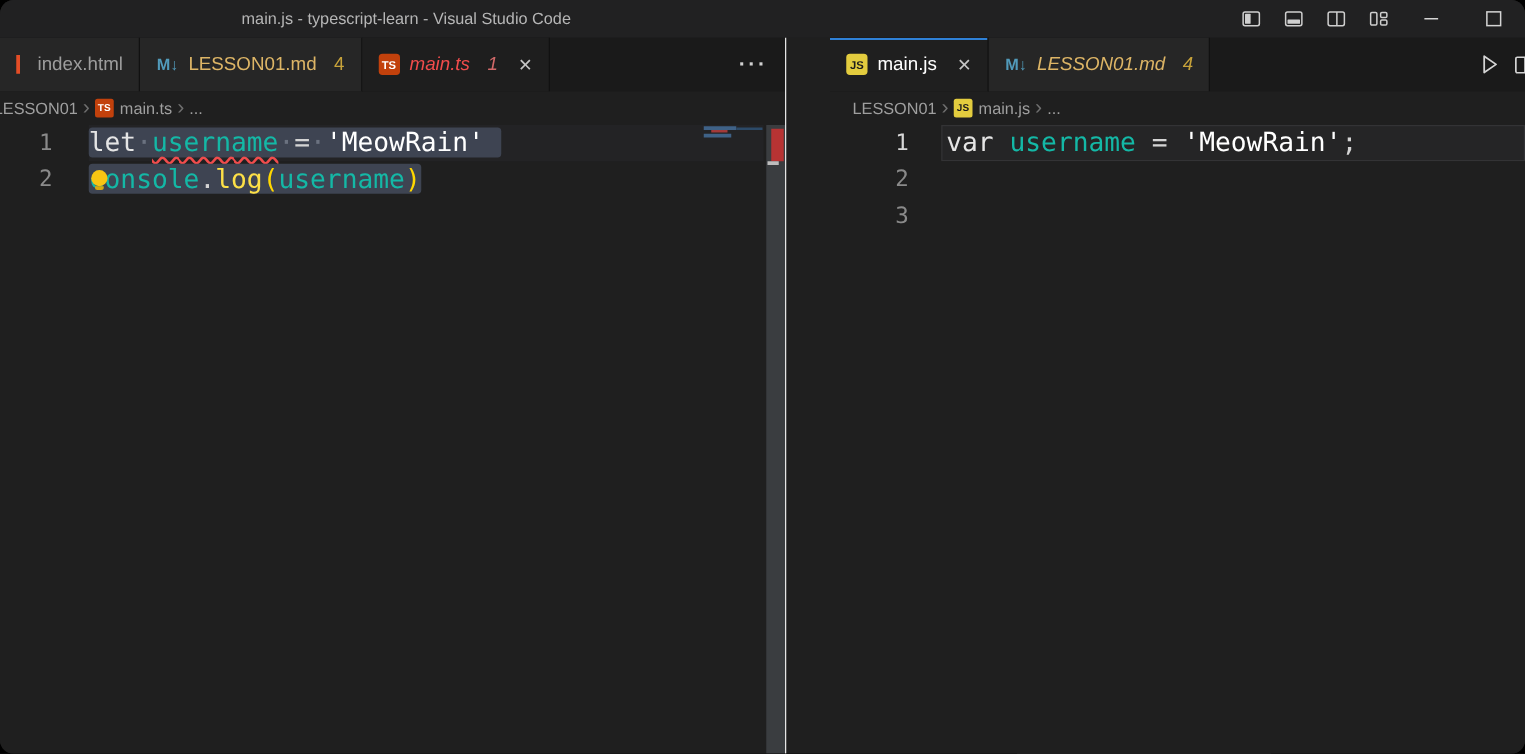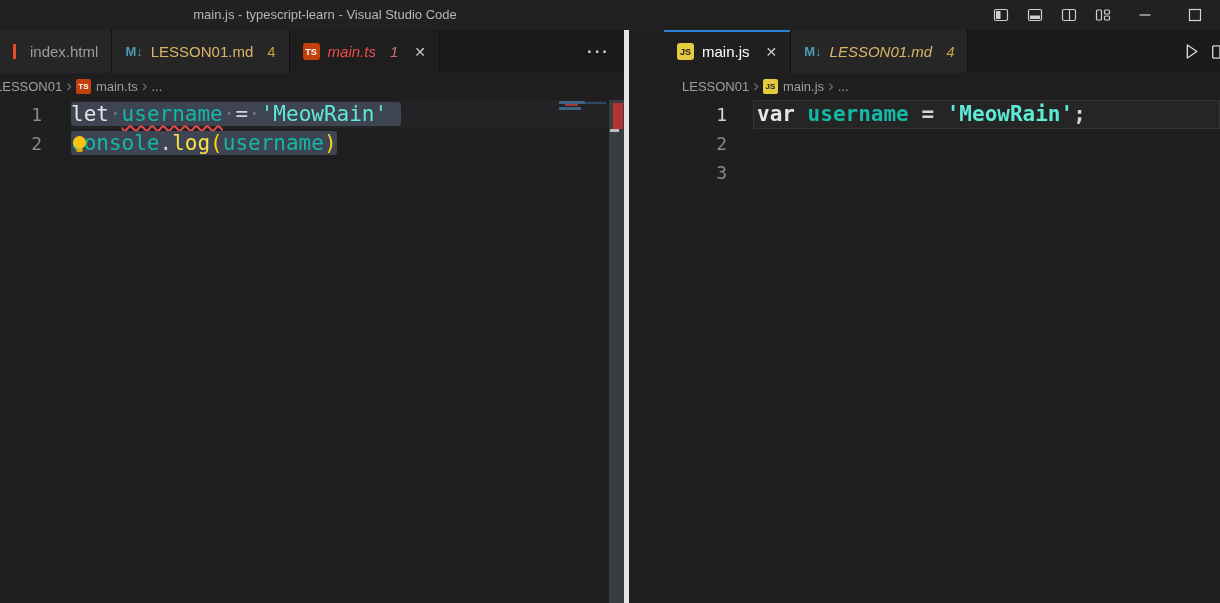--- a/index.html
+++ b/index.html
@@ -1,32 +1,32 @@
 <!DOCTYPE html>
 <html><head>
 <meta charset="utf-8">
 <style>
   * { margin:0; padding:0; box-sizing:border-box; }
   body { background:#000; }
   .window{ width:1220px; height:603px; position:relative; overflow:hidden;
-    background:#1f1f1f; font-family:"Liberation Sans", sans-serif; color:#ccc; }
+    background:#1f1f1f; font-family:"Liberation Sans", sans-serif; color:#ccc;border-radius:11px; }
 
   
   .titlebar{ height:30px; background:#212122; position:relative; }
   .title{ position:absolute; left:325px; top:0; transform:translateX(-50%);
     line-height:30px; font-size:13px; color:#b6b6b6; white-space:nowrap; }
   .win-controls{ position:absolute; right:0; top:0; height:30px; display:flex; align-items:stretch; }
   .wc-btn{ width:34px; display:flex; align-items:center; justify-content:center; cursor:default; }
   .wc-btn.wide{ width:50px; }
   .wc-btn svg{ display:block; }
 
   
   .groups{ display:flex; height:573px; }
   .group{ display:flex; flex-direction:column; background:#1f1f1f; overflow:hidden; }
-  .group.left{ width:629px; border-right:5px solid #e5e5e5; }
+  .group.left{ width:629px; border-right:1px solid #e5e5e5; }
   .group.right{ flex:1;margin-left:35px; }
 
   
   .tabbar{ height:43px; background:#1a1a1a; display:flex; align-items:stretch; position:relative; }
   .tab{ display:flex; align-items:center; gap:8px; padding:0 13px; font-size:15px;
     background:#262626; color:#9d9d9d; border-right:1px solid #111; position:relative; white-space:nowrap; }
   .tab.active{ background:#1e1e1e; color:#fff; }
   .tab.active-focus{ background:#1f1f1f; color:#fff; box-shadow:inset 0 2px 0 #2f81d7; }
   .tab .close{ font-size:14px; color:#c5c5c5; margin-left:8px; }
   .lbl-warn{ color:#ddb566; } .cnt-warn{ color:#c7a23a; margin-left:6px; }
@@ -57,27 +57,27 @@
   .code-row{ display:flex; height:29px; line-height:29px; position:relative;
     font-family:"DejaVu Sans Mono", monospace; font-size:21px; white-space:pre; }
   .group.left .code-row{ margin-right:17px; }
   .ln{ flex:none; text-align:right; color:#8a8a8a; font-size:18px; }
   .ln.active{ color:#d7d7d7; }
   .group.left .ln{ width:42px; }
   .group.right .ln{ width:63px; }
   .content{ flex:1; position:relative; }
   .group.left .content{ margin-left:29px; }
   .group.right .content{ margin-left:26px; padding-left:4px; }
-  .content.current{ background:#252526; box-shadow:inset 0 0 0 1px #333335;font-weight:bold; }
+  .content.current{ background:#252526; box-shadow:inset 0 0 0 1px #333335; }
   .content.faint{ background:#232325; }
   .sel{ background:#3e4452; border-radius:3px; }
   .sel-eol{ display:inline-block; width:14px; height:2px; }
 
   .tok-keyword{ color:#e5e5e5; } .tok-variable{ color:#14b8a6; }
-  .tok-operator{ color:#d4d4d4; } .tok-string{ color:#5eead4; }
+  .tok-operator{ color:#d4d4d4; } .tok-string{ color:#ffffff; }
   .tok-function{ color:#fde047; } .tok-bracket{ color:#ffd700; }
   .tok-whitespace{ color:#6b7280; } .tok-plain{ color:#d4d4d4; }
   .tok-error{ text-decoration:underline wavy #f14c4c 1.5px; text-underline-offset:4px;
     text-decoration-skip-ink:none; }
 
   .lightbulb{ position:absolute; left:73px; top:7px; width:13px; height:13px;
     border-radius:50%; background:#f9c513; z-index:3; }
   .lightbulb::after{ content:""; position:absolute; left:3px; bottom:-3px; width:7px; height:3px;
     background:#d8a90f; border-radius:0 0 2px 2px; }
 

